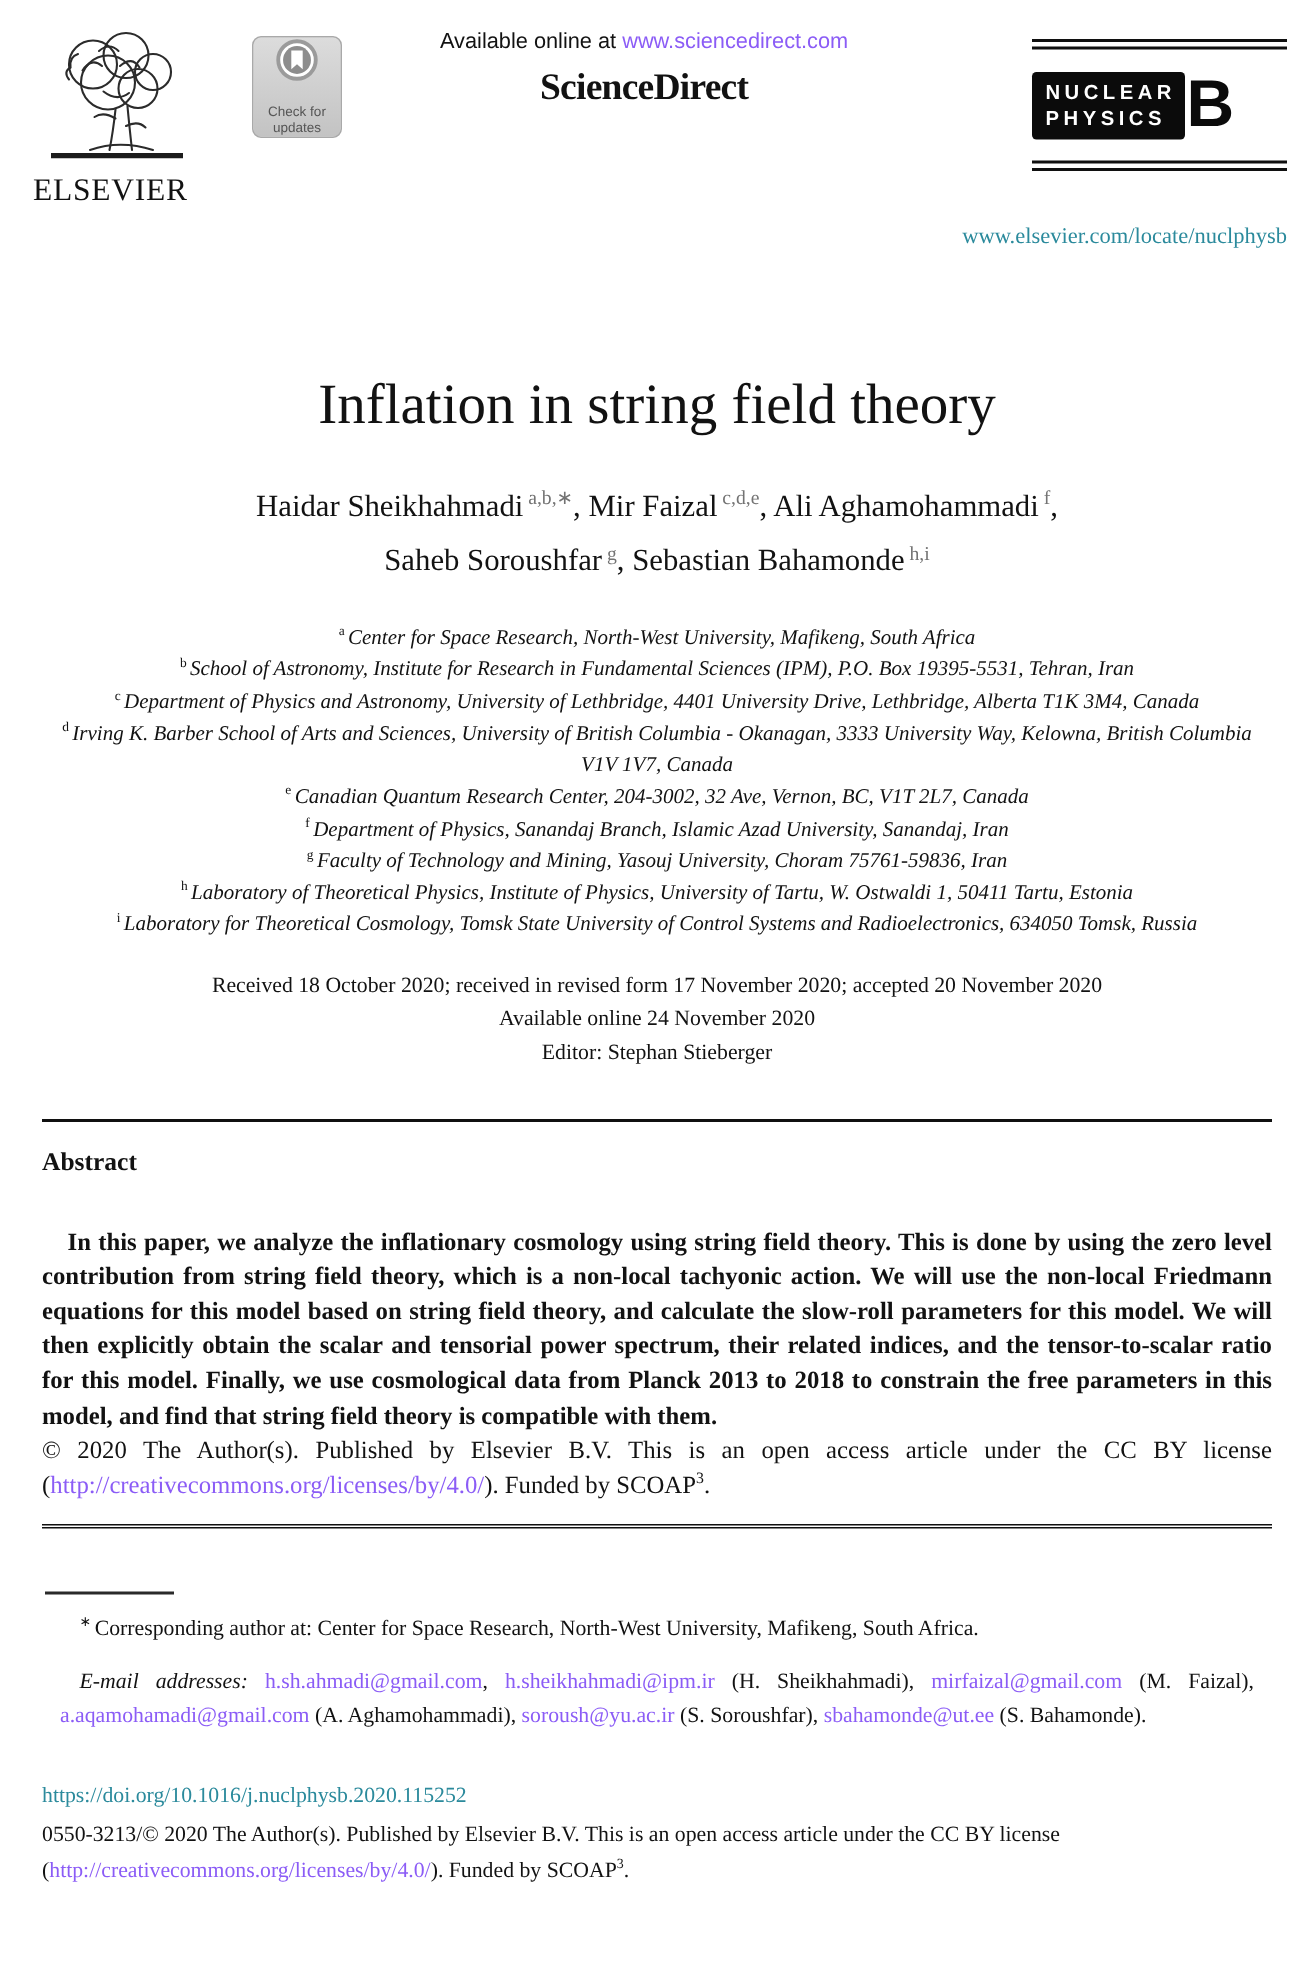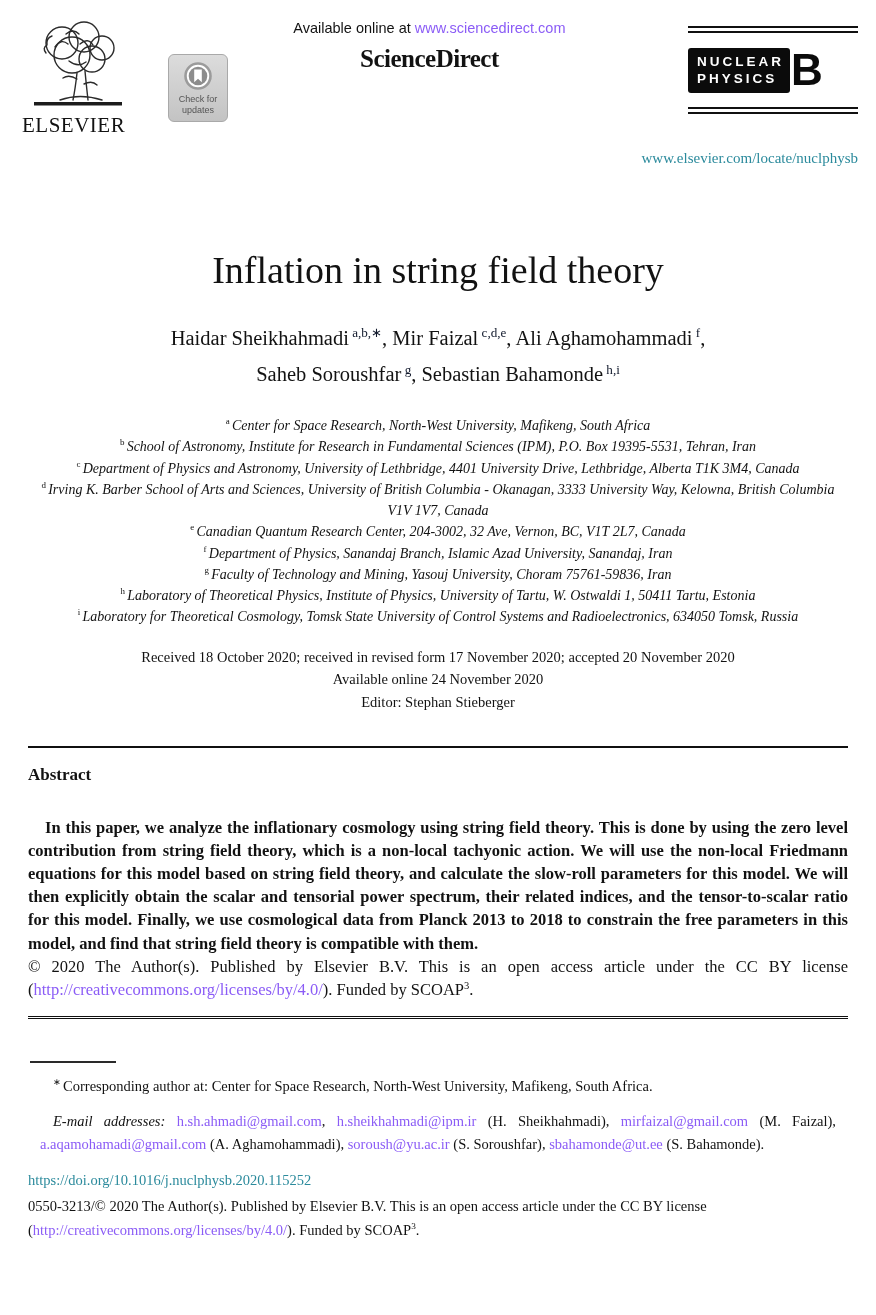--- a/index.html
+++ b/index.html
@@ -4,24 +4,24 @@
 <style>
   html,body{margin:0;padding:0;}
   body{width:876px;height:1315px;background:#ffffff;color:#121212;
        font-family:"Liberation Serif",serif;}
   .page{position:relative;width:876px;height:1315px;overflow:hidden;background:#fff;}
 
   
   .hdr{position:relative;height:178px;}
   .hdr-left{position:absolute;left:22px;top:16px;width:122px;text-align:left;}
   .elsevier-word{font-size:21px;letter-spacing:.5px;margin-top:1px;}
-  .badge{position:absolute;left:168px;top:54px;width:58px;height:66px;
+  .badge{position:absolute;left:168px;top:24px;width:58px;height:66px;
          background:linear-gradient(#dcdcdc,#c3c3c3);border:1px solid #a9a9a9;
          border-radius:6px;display:flex;flex-direction:column;align-items:center;
-         justify-content:center;gap:3px;cursor:pointer;}
+         justify-content:space-between;gap:3px;cursor:pointer;}
   .badge-text{font-family:"Liberation Sans",sans-serif;font-size:9px;color:#555;
               line-height:1.2;text-align:center;}
   .hdr-center{position:absolute;left:50%;top:20px;transform:translateX(-52%);
               width:430px;text-align:center;}
   .avail{font-family:"Liberation Sans",sans-serif;font-size:14.5px;}
   .sd{font-family:Liberation Serif, serif;font-weight:bold;font-size:25px;
       letter-spacing:-.5px;margin-top:9px;}
   .jref{font-size:15.5px;color:#2b8a9c;margin-top:29px;}
   .hdr-right{position:absolute;right:18px;top:26px;width:170px;}
   .dblrule{height:3px;border-top:2px solid #101010;border-bottom:2px solid #101010;}
@@ -44,29 +44,29 @@
   .rule1{margin-top:33px;border-top:2px solid #101010;}
   .abs-h{font-size:17px;font-weight:bold;margin:17px 0 0;}
   .abs-p{font-size:16.5px;line-height:1.4;text-align:justify;margin:0;}
   .abs-p1{text-indent:17px;margin-top:31px;font-weight:bold;}
   .rule2{margin-top:15px;height:1.5px;border-top:1.5px solid #101010;
          border-bottom:1.5px solid #101010;}
   .footnote{margin-top:42px;}
   .fn-rule{width:86px;border-top:2px solid #2a2a2a;margin:0 0 9px 2px;}
   .fn-p{font-size:14.5px;line-height:1.56;text-align:justify;margin:12px;}
   .fn-indent{text-indent:13px;}
-  .bottom{margin-top:17px;}
+  .bottom{margin-top:34px;}
   .doi{font-size:14.5px;color:#2b8a9c;}
   .lic{font-size:14.5px;line-height:1.68;margin:5px 0 0;}
 
   
   .link{color:#8b5cf6;}
   .it{font-style:italic;}
   .sup{vertical-align:super;font-size:.64em;line-height:0;}
-  .sup.link{color:#0f172a;margin-top:16px;}
+  .sup.link{color:#737373;margin-top:16px;}
 </style>
 </head>
 <body>
 
 <div class="page">
 
   <div class="hdr">
 
     <div class="hdr-left">
       <svg width="112" height="92" viewBox="0 0 112 92">

